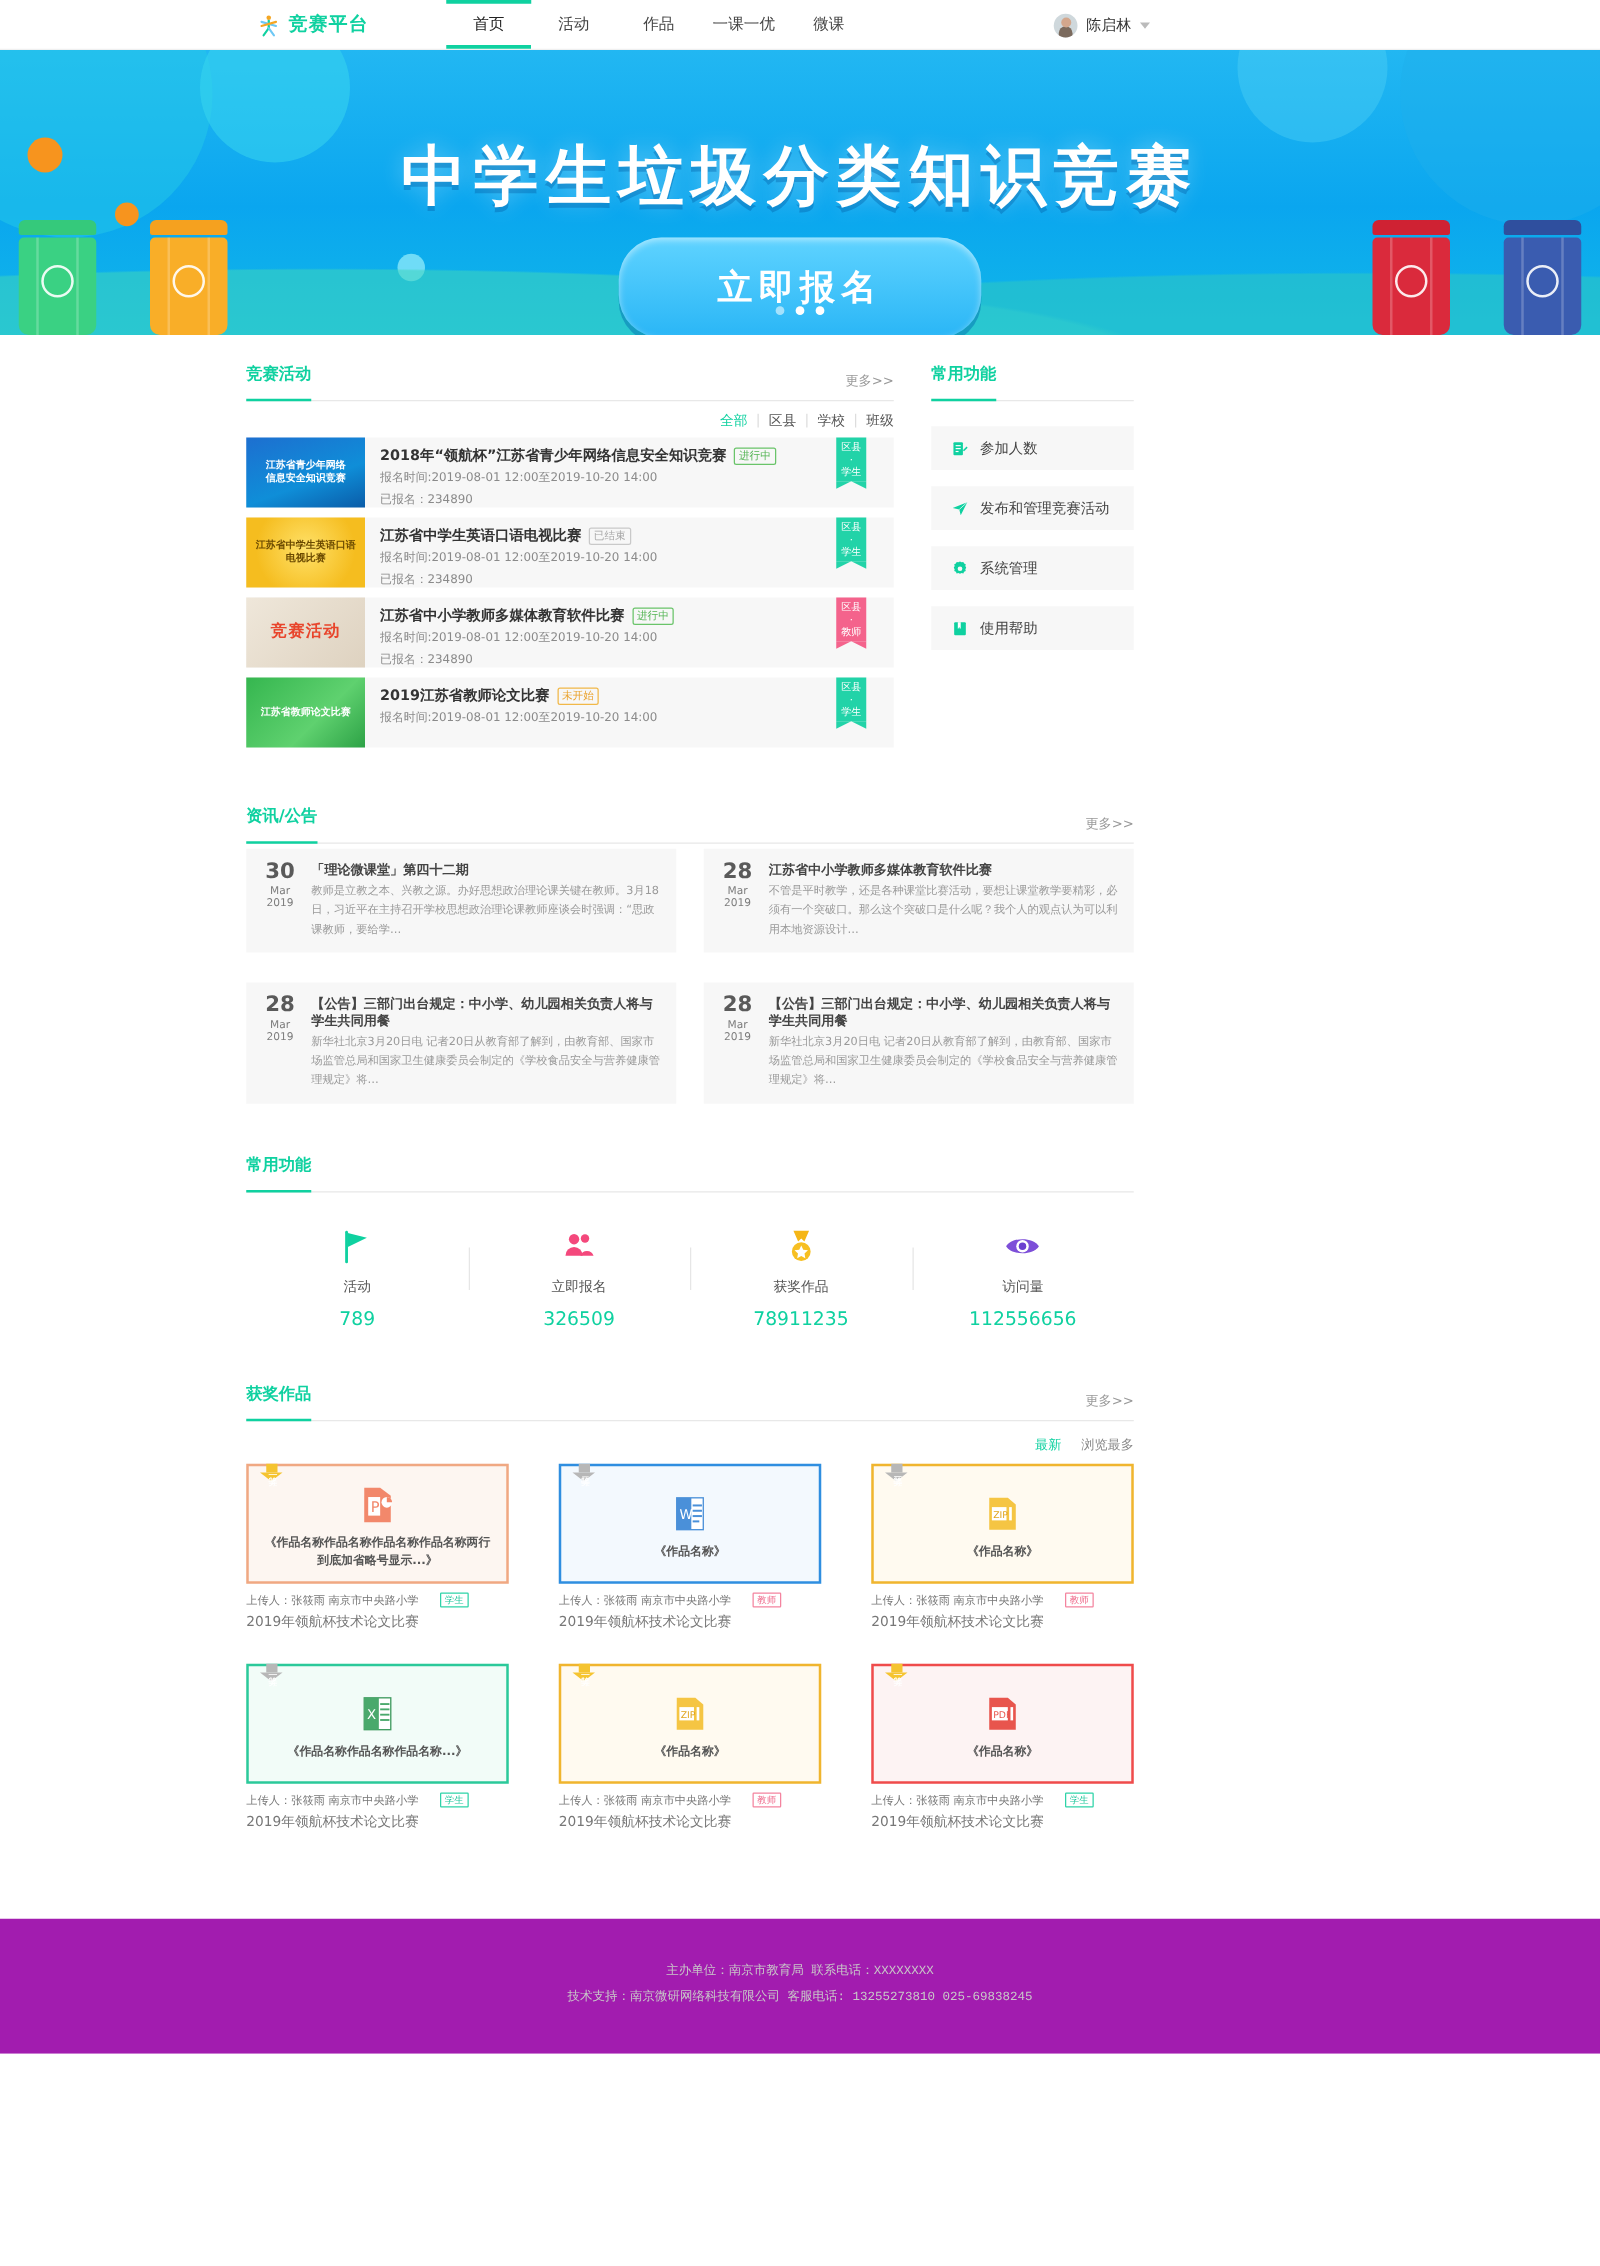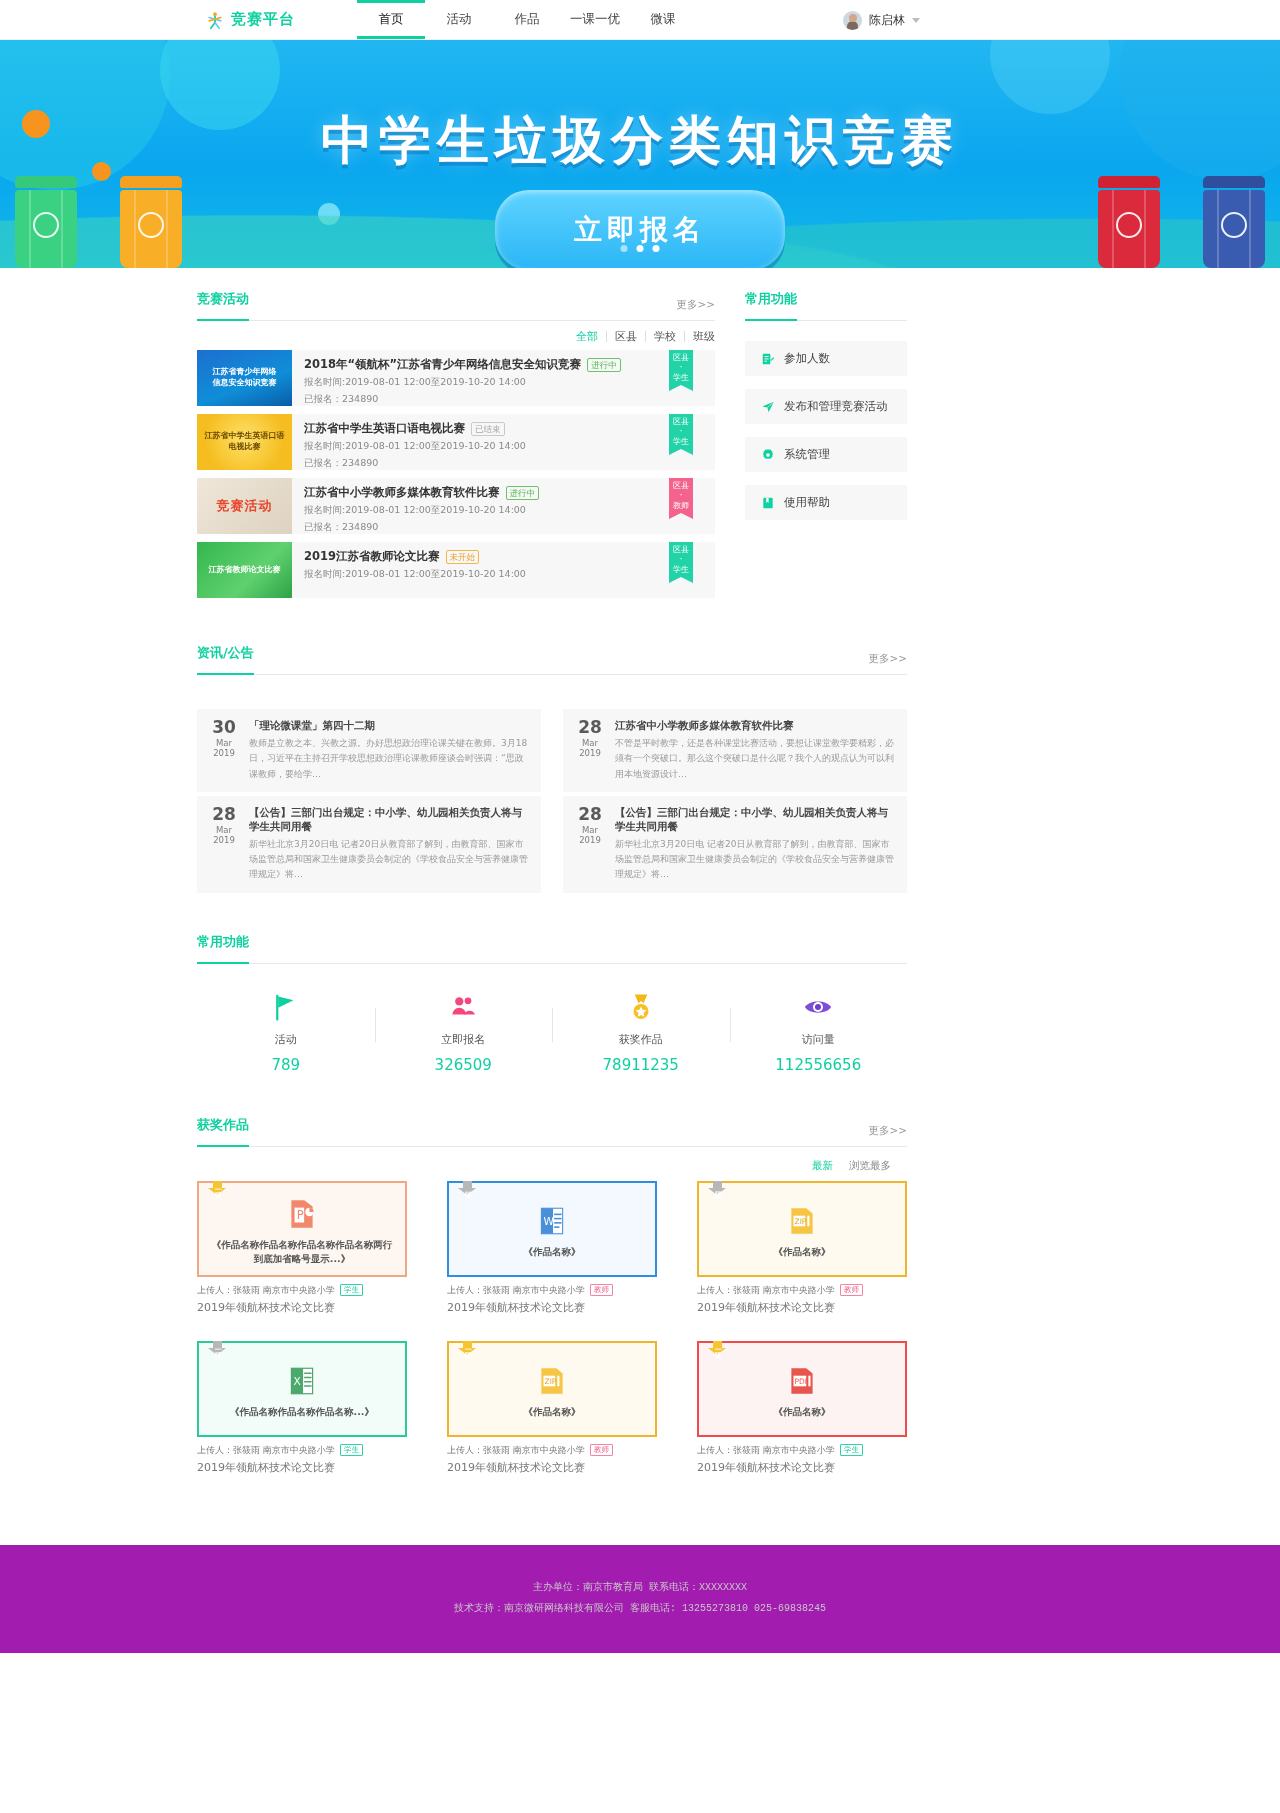--- a/index.html
+++ b/index.html
@@ -94,53 +94,53 @@
   .ribbon { position:absolute; right:22px; top:0; width:24px; text-align:center; }
   .ribbon-b { background:#22d3a8; color:#fff; font-size:8px; line-height:1.25; padding:3px 0 2px; }
   .ribbon.teacher .ribbon-b { background:#f4638c; }
   .ribbon-tail { width:0;height:0;border-left:12px solid #22d3a8;border-right:12px solid #22d3a8;border-bottom:6px solid transparent; }
   .ribbon.teacher .ribbon-tail { border-left-color:#f4638c; border-right-color:#f4638c; }
 
   .fn-btn { background:#f7f7f7; height:35px; display:flex; align-items:center; gap:9px;
     padding-left:16px; margin-bottom:13px; font-size:11.5px; color:#444; cursor:pointer; }
 
   
-  .news-grid { display:flex; flex-wrap:wrap; gap:4px 22px; margin-top:34px;align-items:center; }
+  .news-grid { display:flex; flex-wrap:wrap; gap:24px 22px; margin-top:4px;align-items:center; }
   .news-card { width:344px; background:#f7f7f7; display:flex; padding:10px 12px 10px 10px; }
   .news-date { width:34px; flex:none; text-align:center; color:#7d7d7d; }
   .news-d { font-size:17px; color:#5a5a5a; font-weight:bold; line-height:1; }
   .news-m { font-size:8.5px; margin-top:2px; }
   .news-y { font-size:8.5px; }
   .news-body { flex:1; padding-left:8px; min-width:0;}
   .news-title { font-size:10.5px; color:#444; font-weight:bold; }
   .news-desc { font-size:9px; color:#9a9a9a; line-height:1.7; margin-top:3px; }
 
   
   .stats { display:flex; margin-top:26px; }
   .stat { flex:1; text-align:center; position:relative; }
   .stat + .stat:before { content:""; position:absolute; left:0; top:18px; width:1px; height:34px; background:#e6e6e6; }
   .stat-ic { height:34px; display:flex; align-items:center; justify-content:center; }
   .stat-label { font-size:11px; color:#555; margin-top:8px; }
   .stat-value { font-size:15px; color:#0fd1a0; margin-top:9px; }
 
   
-  .works-tabs { display:flex; justify-content:flex-end; gap:16px; font-size:10.5px; margin:12px 16px 8px; }
+  .works-tabs { display:flex; justify-content:flex-end; gap:16px; font-size:10.5px; margin:12px 0 8px; }
   .works-tab { cursor:pointer; color:#888; }
   .works-tab.on { color:#0fd1a0; }
   .works-grid { display:flex; flex-wrap:wrap; gap:26px 40px; margin-top:6px; }
   .work { width:210px; }
   .work-card { height:96px; border:2px solid #f0a882; background:#fdf6f1; position:relative;
     display:flex; flex-direction:column; align-items:center; justify-content:center; }
   .work-ribbon { position:absolute; left:9px; top:-2px; width:19px; }
   .work-rb { color:#fff; font-size:7.5px; line-height:1.15; text-align:center; padding:4px 0 3px;
     writing-mode:vertical-rl; margin:0 auto; }
   .work-rt { width:0;height:0; border-left:9.5px solid transparent; border-right:9.5px solid transparent; }
   .work-fileicon { width:34px; height:34px; margin-top:6px; }
   .work-name { font-size:9.5px; color:#555; text-align:center; padding:0 12px; margin-top:7px; line-height:1.5; font-weight:bold;}
-  .work-meta { font-size:9px; color:#777; margin-top:7px; display:flex; align-items:center; gap:5px;}
+  .work-meta { font-size:9px; color:#777; margin-top:7px; display:flex; align-items:center; gap:17px;}
   .role { font-size:7.5px; border:1px solid #2ed3a8; color:#21c79c; padding:0 3px; border-radius:1px; }
   .role.teacher { border-color:#f4849f; color:#ef6b8c; }
   .work-sub { font-size:11px; color:#777; margin-top:3px; }
 
   
   .footer { background:#a21caf; color:#c8c8c8; padding:32px 0 34px; text-align:center; margin-top:40px;font-family:Liberation Mono, monospace; }
   .footer div { font-size:10px; line-height:2.1; }
 </style>
 </head>
 <body>

